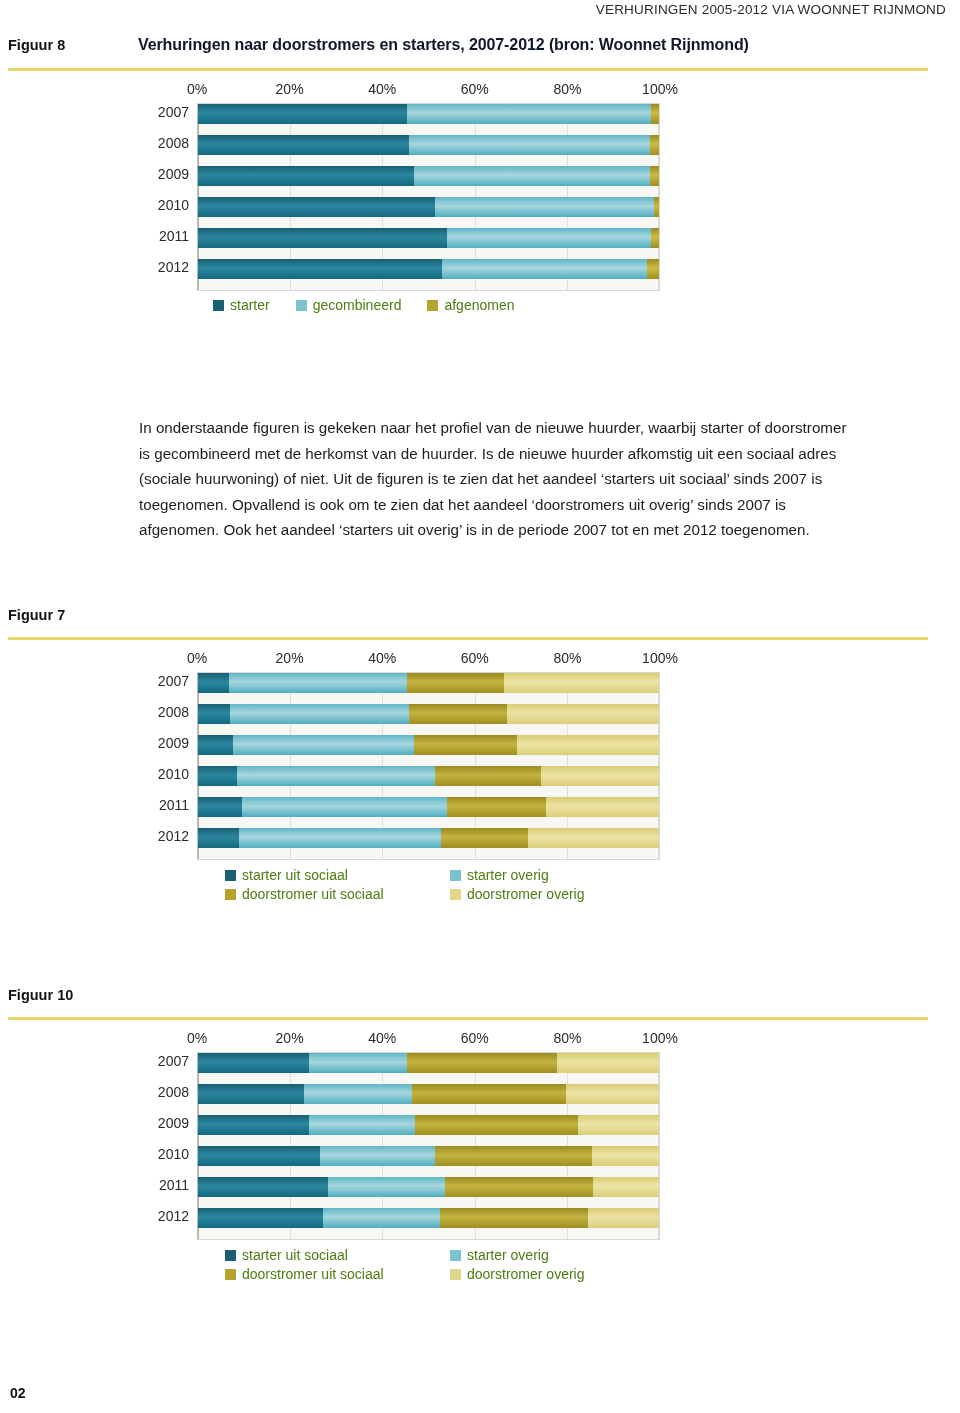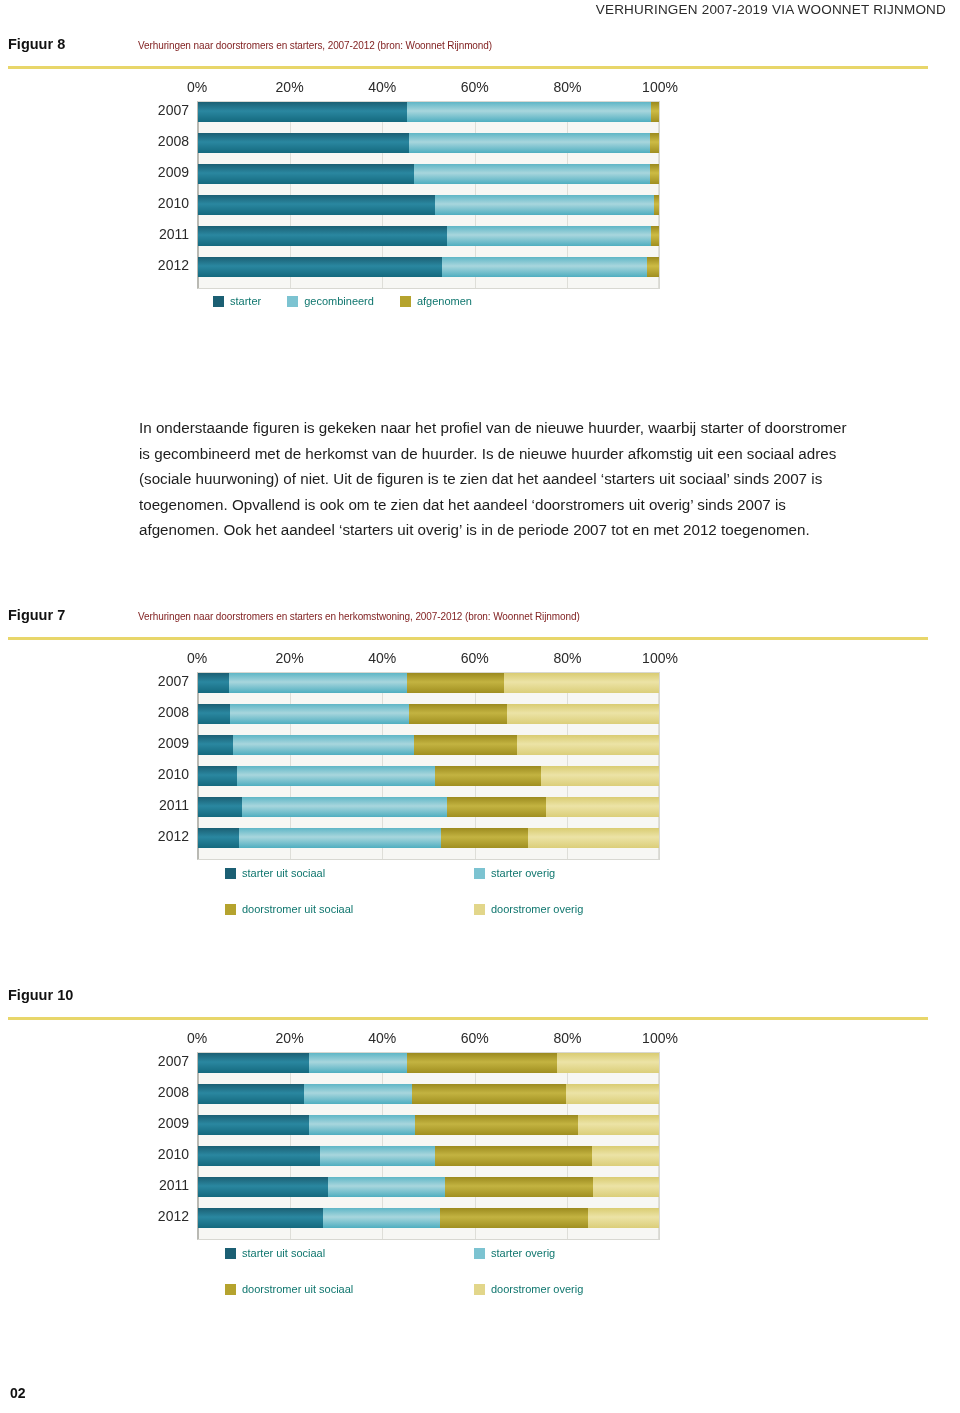--- a/index.html
+++ b/index.html
@@ -37,23 +37,23 @@
     padding-left: 8px;
   }
   .fig-number {
     width: 130px;
     flex: 0 0 130px;
     font-size: 14.5px;
     font-weight: bold;
     color: #111;
   }
   .fig-title {
-    font-size: 10px;
-    font-weight: normal;
-    color: #7f1d1d;
+    font-size: 16px;
+    font-weight: bold;
+    color: #0f172a;
     letter-spacing: -0.1px;
     white-space: nowrap;
   }
   .fig-rule {
     margin-top: 14px;
     margin-left: 8px;
     width: 920px;
     height: 3px;
     background: #e8d66a;
   }
@@ -121,31 +121,30 @@
   .c-starter-ov   { background: linear-gradient(to bottom, #5fb6c6 0%, #a8d6dd 45%, #4faec0 100%); }
   .c-doorstr-soc  { background: linear-gradient(to bottom, #9b8a1e 0%, #c3b341 45%, #a08f20 100%); }
   .c-doorstr-ov   { background: linear-gradient(to bottom, #d9cc72 0%, #ece3a6 45%, #dbce79 100%); }
 
   
   .legend {
     margin-left: 197px;
     width: 463px;
     display: flex;
     flex-wrap: wrap;
-    font-size: 11px;
-    color: #0f766e;
+    font-size: 14px;
+    color: #4d7c0f;
   }
   .legend.inline { gap: 26px; padding-left: 16px; padding-top: 6px; }
   .legend.grid2 {
     padding-top: 7px;
     padding-left: 28px;
     display: grid;
     grid-template-columns: 225px 1fr;
     row-gap: 3px;
-    gap: 24px;
   }
   .legend-item { display: flex; align-items: center; gap: 6px; white-space: nowrap; }
   .swatch { width: 11px; height: 11px; display: inline-block; flex: 0 0 11px; }
 
   
   .body-copy {
     position: absolute;
     left: 139px;
     width: 712px;
     font-size: 15.2px;
@@ -161,21 +160,21 @@
     font-size: 14px;
     font-weight: bold;
     color: #111;
   }
 </style>
 </head>
 <body>
 
 <div class="page">
 
-  <div class="running-header">VERHURINGEN 2007-2019 VIA WOONNET RIJNMOND</div>
+  <div class="running-header">VERHURINGEN 2005-2012 VIA WOONNET RIJNMOND</div>
 
   <div class="figure-block" id="fig8-block" style="top:36px;">
     <div class="fig-caption-row">
       <div class="fig-number">Figuur 8</div>
       <div class="fig-title">Verhuringen naar doorstromers en starters, 2007-2012 (bron: Woonnet Rijnmond)</div>
     </div>
     <div class="fig-rule"></div>
 
     <div class="chart">
       <div class="chart-axis-row" id="fig8-axis">
@@ -261,21 +260,20 @@
           </div>
         </div>
     </div>
   </div>
 
   <div class="body-copy" style="top:415px;">In onderstaande figuren is gekeken naar het profiel van de nieuwe huurder, waarbij starter of doorstromer is gecombineerd met de herkomst van de huurder. Is de nieuwe huurder afkomstig uit een sociaal adres (sociale huurwoning) of niet. Uit de figuren is te zien dat het aandeel ‘starters uit sociaal’ sinds 2007 is toegenomen. Opvallend is ook om te zien dat het aandeel ‘doorstromers uit overig’ sinds 2007 is afgenomen. Ook het aandeel ‘starters uit overig’ is in de periode 2007 tot en met 2012 toegenomen.</div>
 
   <div class="figure-block" id="fig9-block" style="top:607px;">
     <div class="fig-caption-row">
       <div class="fig-number">Figuur 7</div>
-      <div class="fig-title">Verhuringen naar doorstromers en starters en herkomstwoning, 2007-2012 (bron: Woonnet Rijnmond)</div>
     </div>
     <div class="fig-rule"></div>
 
     <div class="chart">
       <div class="chart-axis-row" id="fig9-axis">
           <span class="tick" style="left: 0%;">0%</span>
           <span class="tick" style="left: 20%;">20%</span>
           <span class="tick" style="left: 40%;">40%</span>
           <span class="tick" style="left: 60%;">60%</span>
           <span class="tick" style="left: 80%;">80%</span>

